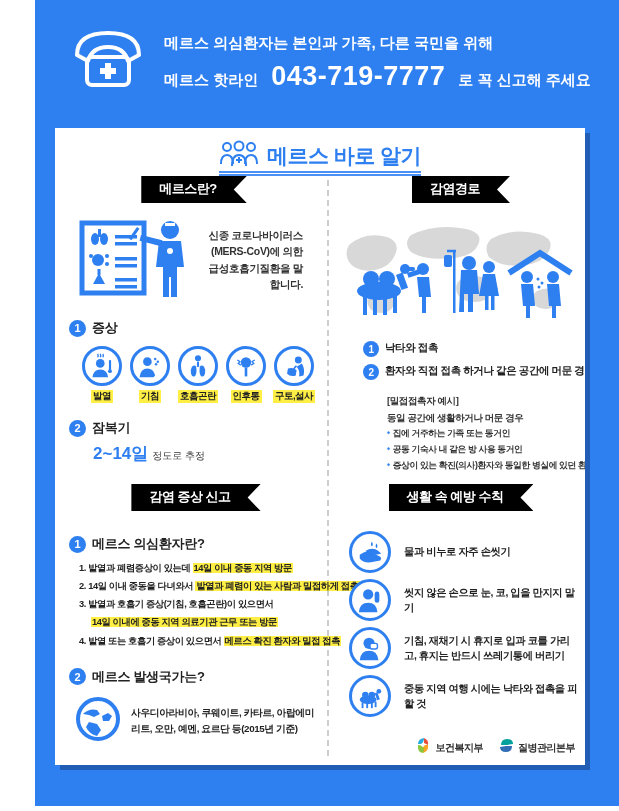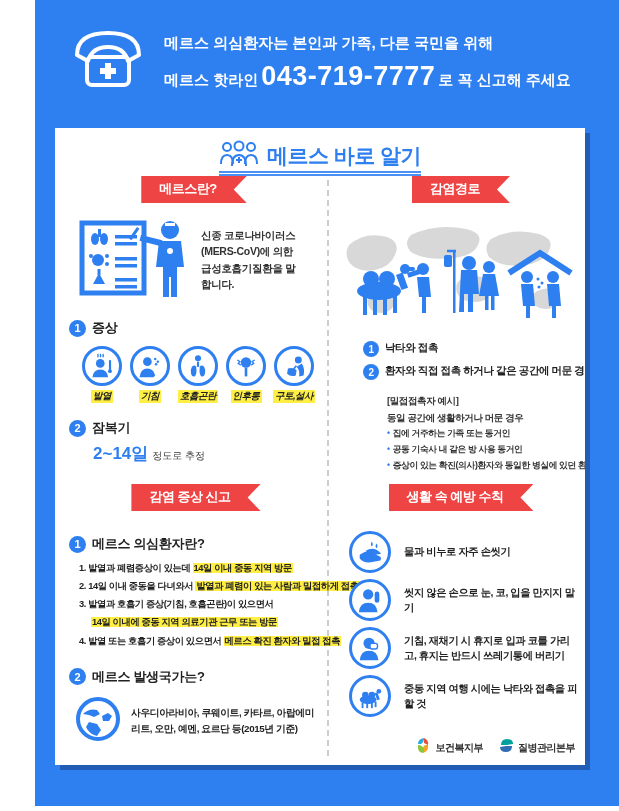--- a/index.html
+++ b/index.html
@@ -5,49 +5,49 @@
   html,body{margin:0;padding:0;}
   body{
     width:619px;height:811px;position:relative;background:#ffffff;
     font-family:"Liberation Sans",sans-serif;overflow:hidden;color:#222;
   }
   .frame{position:absolute;left:35px;top:0;width:584px;height:806px;background:#2e7ff0;}
   
   .hotline{position:absolute;left:72px;top:28px;display:flex;gap:20px;align-items:flex-end;color:#fff;}
   .hotline-text{line-height:1.35;}
   .hl-line1{font-size:15px;font-weight:bold;margin-bottom:4px;}
-  .hl-line2{font-size:15px;font-weight:bold;display:flex;align-items:baseline;gap:3px;}
+  .hl-line2{font-size:15px;font-weight:bold;display:flex;align-items:baseline;gap:13px;}
   .hl-number{font-size:27px;font-weight:bold;letter-spacing:.5px;}
   
   .card{position:absolute;left:55px;top:128px;width:530px;height:637px;background:#fff;
         box-shadow:5px 5px 0 rgba(23,64,133,.55);overflow:hidden;}
   .title-row{position:absolute;top:12px;left:0;width:100%;display:flex;justify-content:center;}
   .title-wrap{display:inline-flex;align-items:center;gap:8px;border-bottom:5px double #4a90f5;}
   .title-text{color:#2e7ff0;font-size:21px;font-weight:bold;letter-spacing:-0.5px;}
   .divider{position:absolute;left:272px;top:52px;height:576px;border-left:2px dashed #cdcdcd;}
   .sec{position:absolute;}
   .sec-about{left:10px;top:48px;width:258px;}
   .sec-route{left:286px;top:48px;width:240px;}
   .sec-report{left:10px;top:356px;width:262px;}
   .sec-prevent{left:286px;top:356px;width:240px;}
   .banner-wrap{text-align:center;}
-  .banner{display:inline-block;background:#ef4444;color:#fff;font-size:13px;font-weight:bold;
+  .banner{display:inline-block;background:#000000;color:#fff;font-size:13px;font-weight:bold;
           padding:4px 30px 5px 18px;letter-spacing:-0.5px;
           clip-path:polygon(0 0,100% 0,calc(100% - 13px) 50%,100% 100%,0 100%);}
   
-  .about-illu{display:flex;gap:10px;align-items:flex-start;margin:12px 0 0 14px;}
+  .about-illu{display:flex;gap:10px;align-items:flex-start;margin:12px 0 0 14px;text-align:right;}
   .about-desc{width:102px;font-size:10.5px;font-weight:bold;color:#333;line-height:1.55;margin-top:12px;letter-spacing:-0.3px;}
   .heading-row{display:flex;align-items:center;gap:6px;font-size:13px;font-weight:bold;color:#222;margin:12px 0 0 4px;letter-spacing:-0.3px;}
   .num-badge{width:17px;height:17px;border-radius:50%;background:#2e7ff0;color:#fff;font-size:11px;font-weight:bold;
              display:inline-flex;align-items:center;justify-content:center;flex:0 0 auto;}
   .symptoms-row{display:flex;gap:6px;margin:9px 0 0 16px;}
   .symptom{display:flex;flex-direction:column;align-items:center;width:42px;}
   .sym-circle{width:34px;height:34px;border:3px solid #2e7ff0;border-radius:50%;background:#fff;
               display:flex;align-items:center;justify-content:center;overflow:hidden;}
-  .sym-label{margin-top:4px;font-size:9.5px;font-weight:bold;background:#ffef45;padding:0 2px;white-space:nowrap;letter-spacing:-0.5px;font-style:italic;}
+  .sym-label{margin-top:4px;font-size:9.5px;font-weight:bold;background:#ffef45;padding:0 2px;white-space:nowrap;letter-spacing:-0.5px;}
   .incubation-text{margin:5px 0 13px 28px;display:flex;align-items:baseline;gap:4px;}
   .inc-value{color:#2e7ff0;font-size:17px;font-weight:bold;}
   .inc-note{font-size:10px;font-weight:normal;color:#333;}
   
   .map-illu{margin:14px 0 0 0;}
   .route-items{margin:8px 0 0 22px;}
   .route-item{display:flex;align-items:flex-start;gap:6px;font-size:10.5px;font-weight:bold;color:#222;
               margin-bottom:7px;white-space:nowrap;letter-spacing:-0.4px;}
   .route-item .num-badge{width:16px;height:16px;font-size:10px;}
   .close-contact{margin:12px 0 0 46px;font-size:9.5px;font-weight:bold;color:#333;line-height:1.8;letter-spacing:-0.4px;}

